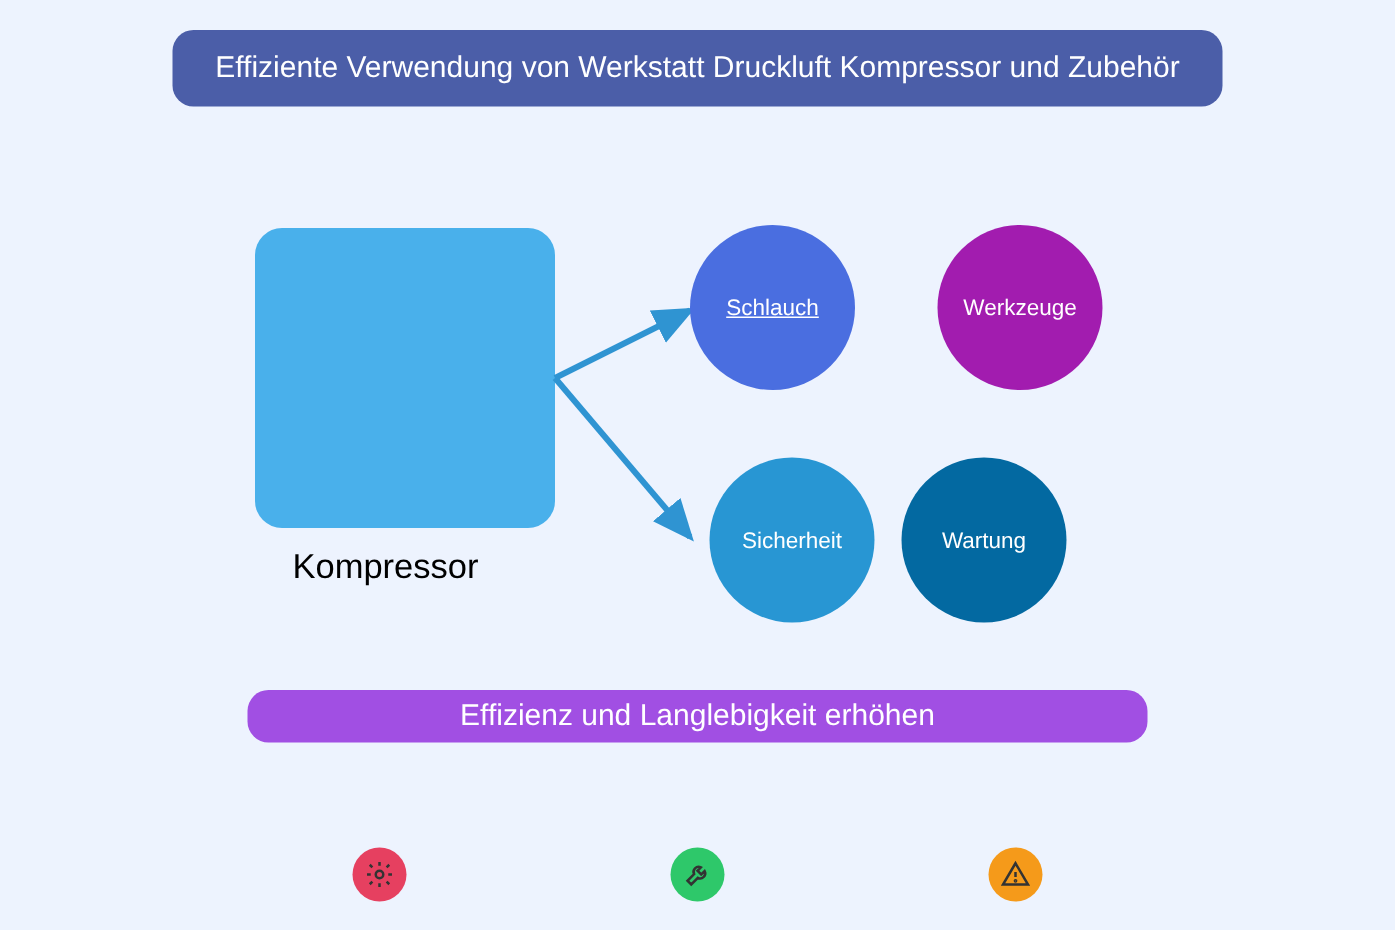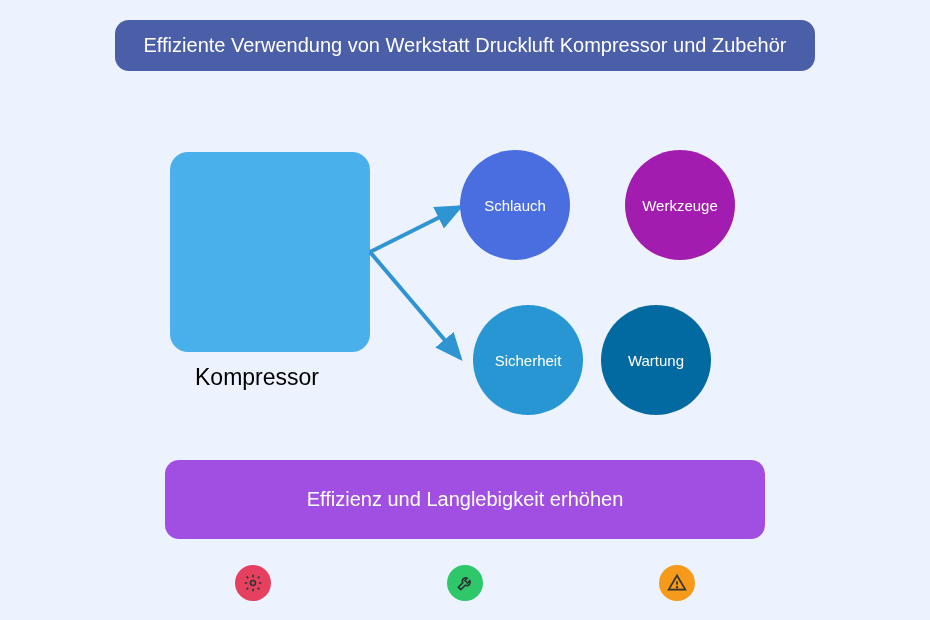--- a/index.html
+++ b/index.html
@@ -1,25 +1,25 @@
 <!DOCTYPE html>
 <html><head>
   <meta charset="utf-8">
   <style>
     * { margin: 0; padding: 0; box-sizing: border-box; }
     body { width: 930px; height: 620px; background: #edf3fe; font-family: Arial, sans-serif; position: relative; overflow: hidden; }
     .title-bar { position: absolute; top: 20px; left: 50%; transform: translateX(-50%); width: 700px; background: #4b5ea8; color: #fff; font-size: 20px; text-align: center; padding: 14px 4px; border-radius: 14px; }
     .compressor-box { position: absolute; top: 152px; left: 170px; width: 200px; height: 200px; background: #49b0eb; border-radius: 18px; }
     .compressor-label { position: absolute; top: 364px; left: 195px; font-size: 23px; color: #000; }
     .circle { position: absolute; width: 110px; height: 110px; border-radius: 50%; display: flex; align-items: center; justify-content: center; color: #fff; font-size: 15px; }
-    .c1 { top: 150px; left: 460px; background: #4a6ee0; }
+    .c1 { top: 150px; left: 460px; background: #4a6ee0; text-decoration: underline; }
     .c2 { top: 150px; left: 625px; background: #a21caf; }
     .c3 { top: 305px; left: 473px; background: #2896d3; }
     .c4 { top: 305px; left: 601px; background: #0369a1; }
-    .footer-bar { position: absolute; top: 460px; left: 50%; transform: translateX(-50%); width: 600px; background: #a14fe3; color: #fff; font-size: 20px; text-align: center; padding: 28px; border-radius: 14px; }
+    .footer-bar { position: absolute; top: 460px; left: 50%; transform: translateX(-50%); width: 600px; background: #a14fe3; color: #fff; font-size: 20px; text-align: center; padding: 6px; border-radius: 14px; }
     .icon-row { position: absolute; top: 565px; left: 50%; transform: translateX(-50%); width: 460px; display: flex; justify-content: space-between; }
     .icon-circle { width: 36px; height: 36px; border-radius: 50%; display: flex; align-items: center; justify-content: center; }
     .ic-red { background: #e64060; }
     .ic-green { background: #2ec86a; }
     .ic-orange { background: #f59a1a; }
     svg.arrows { position: absolute; top: 0; left: 0; pointer-events: none; }
   </style>
 </head>
 <body>
 

